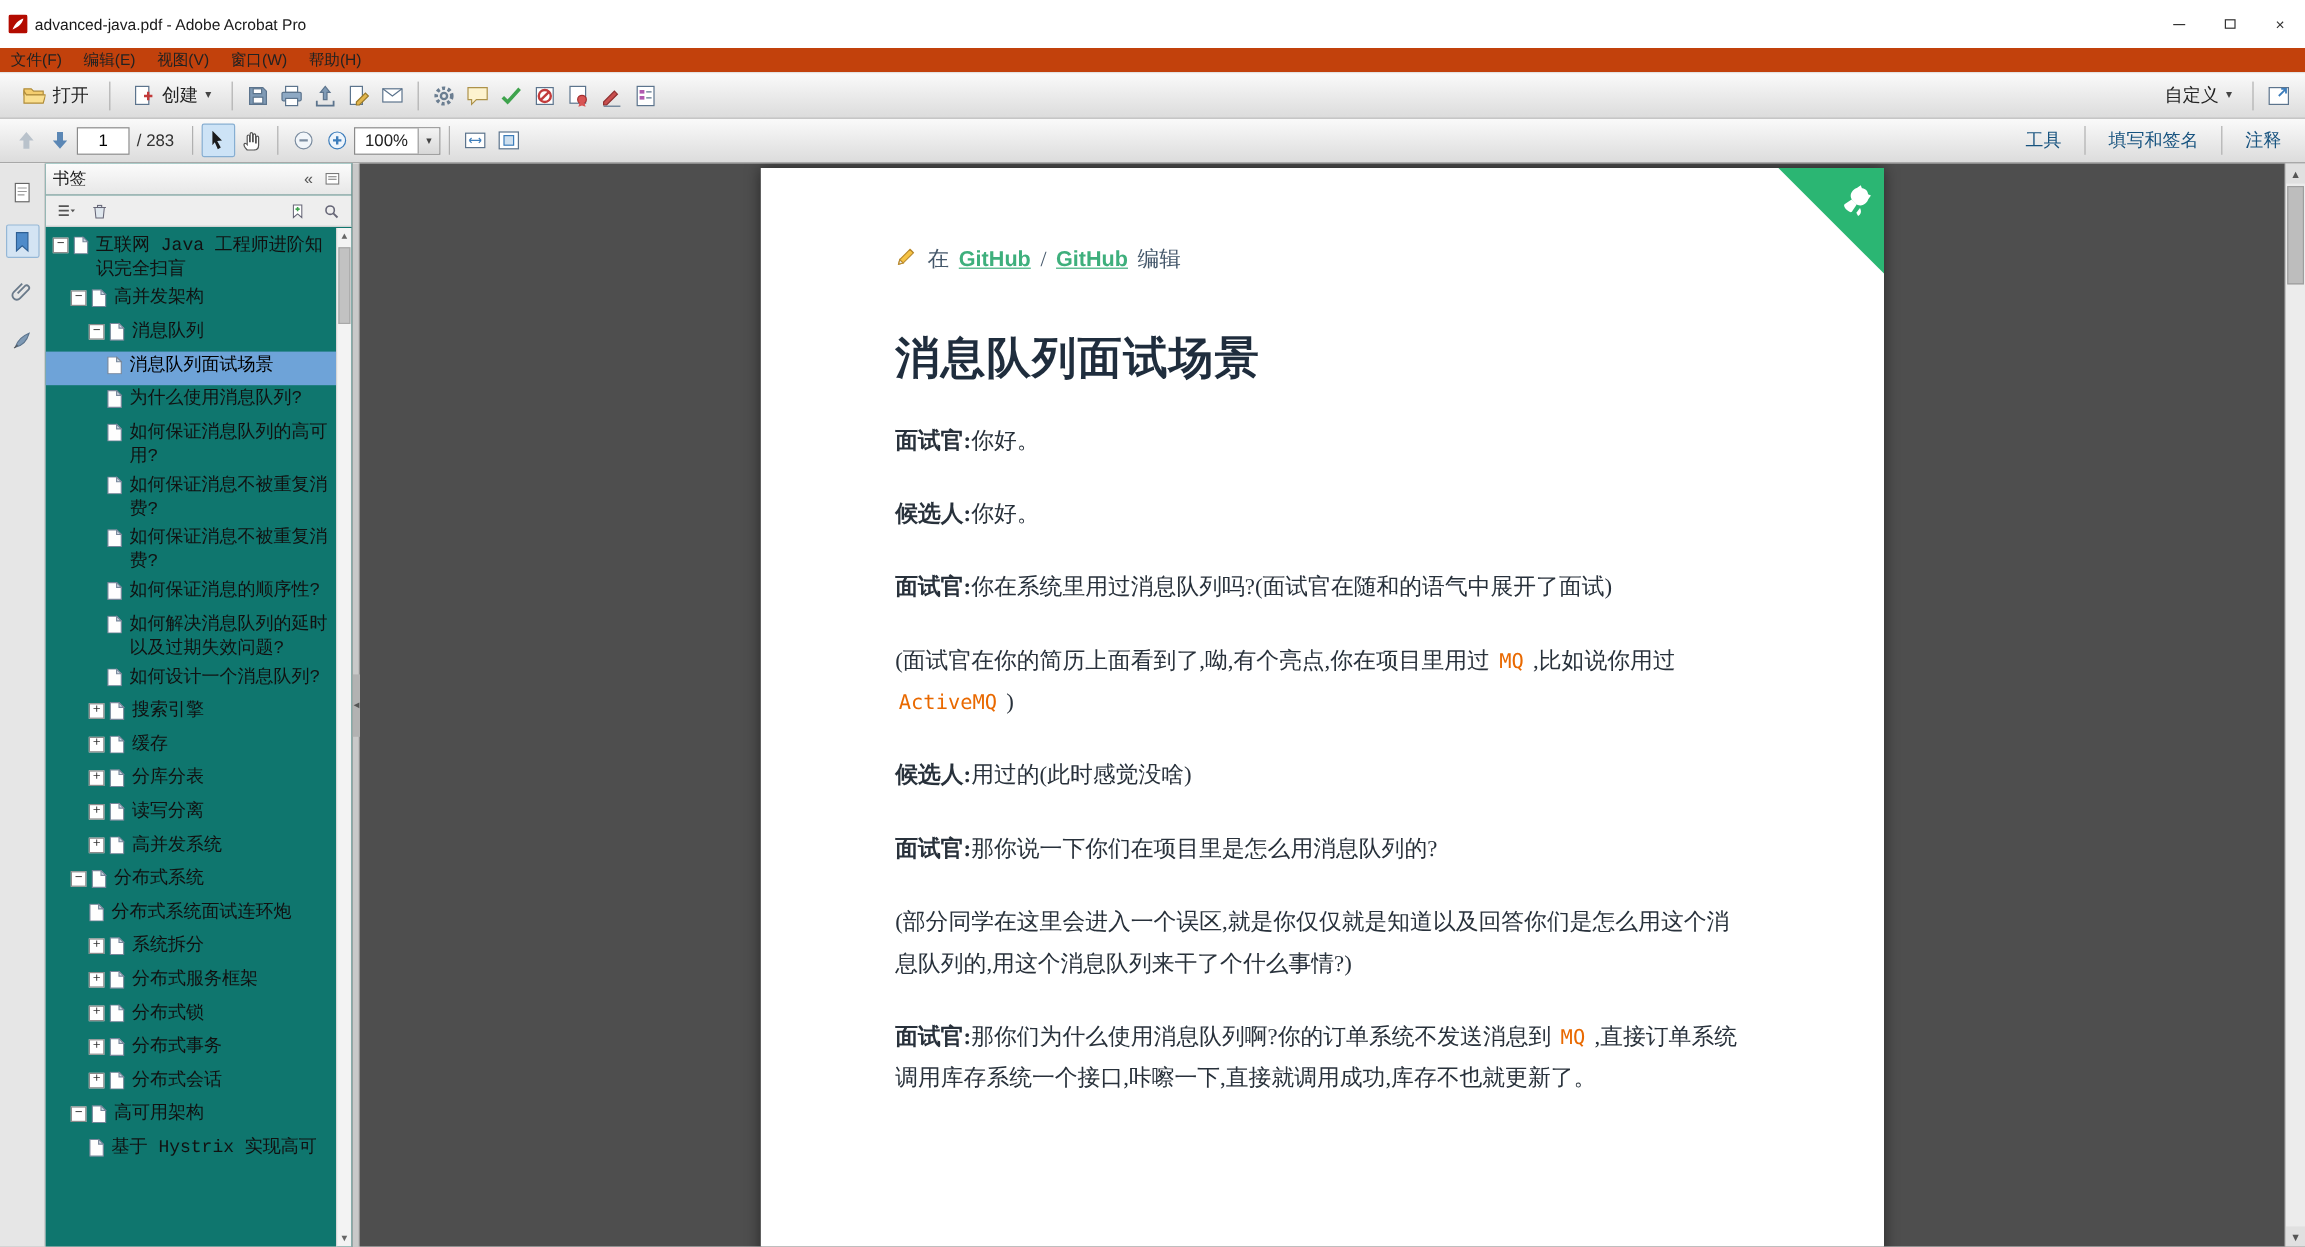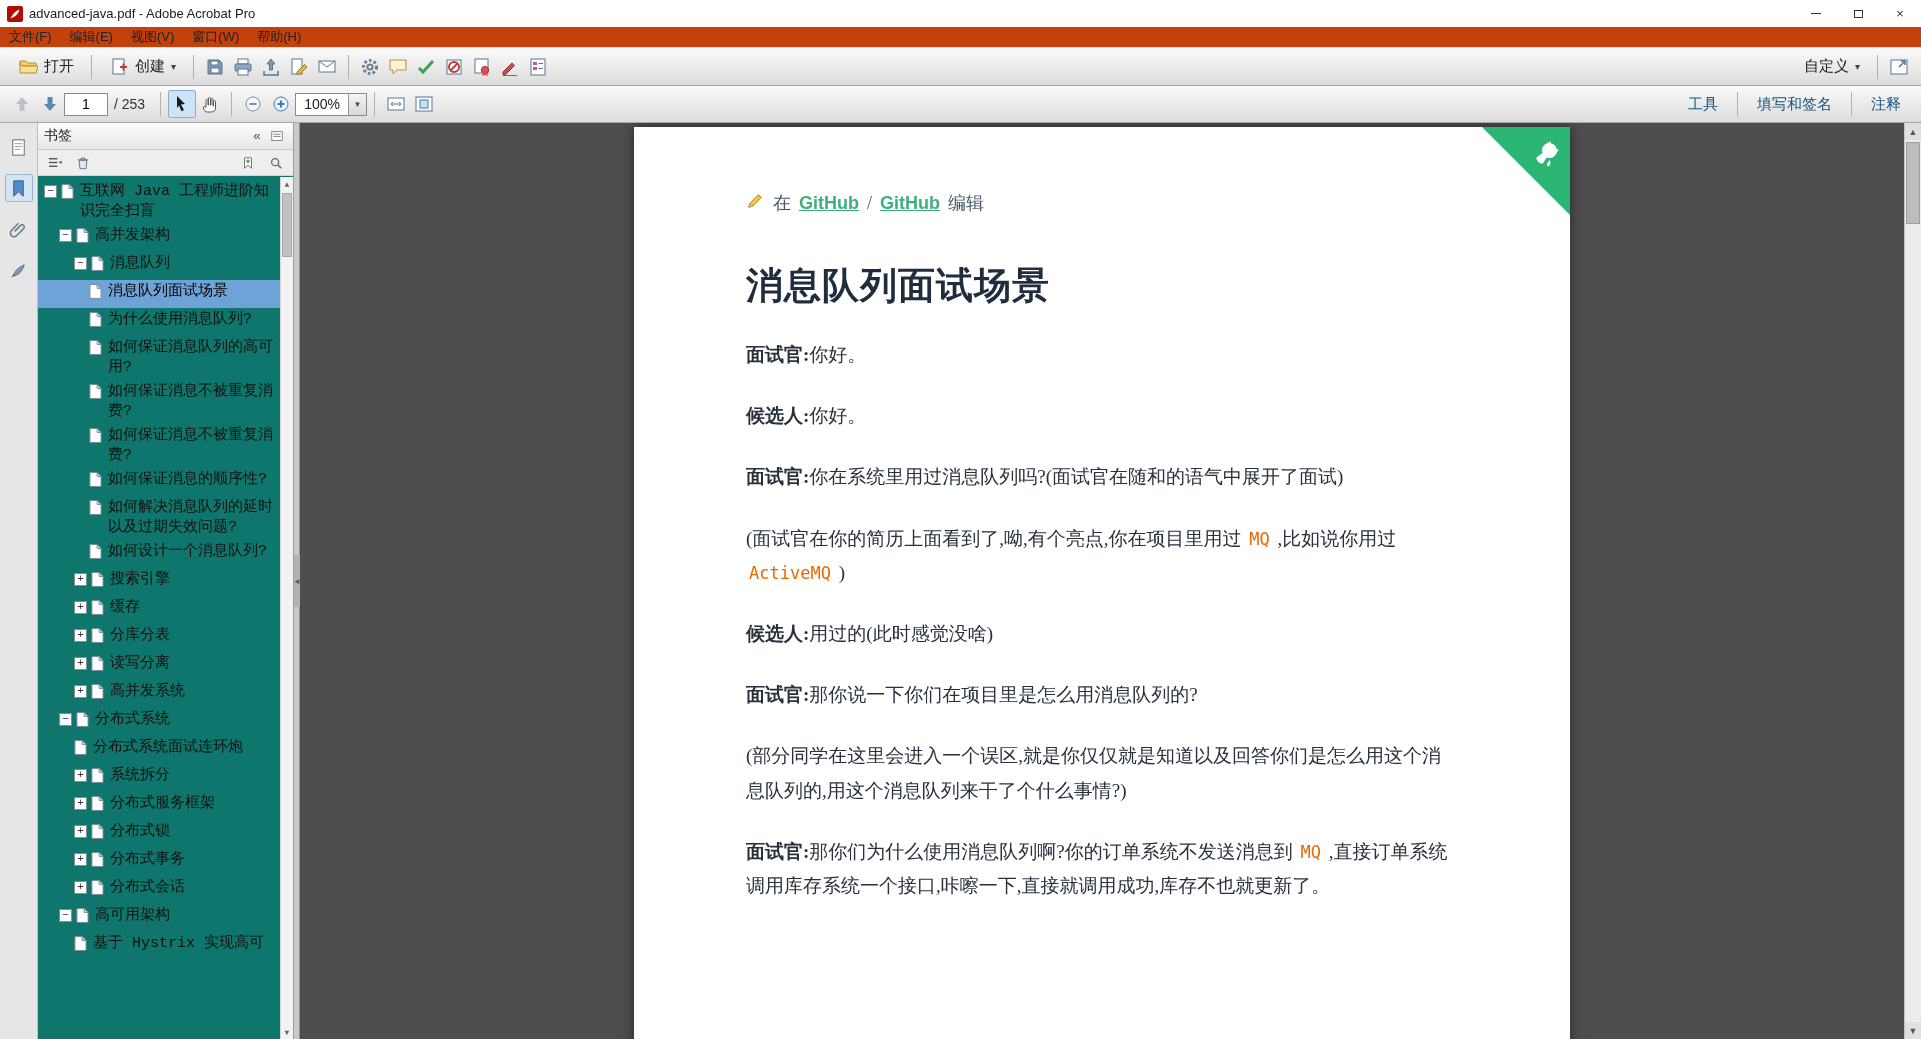--- a/index.html
+++ b/index.html
@@ -1,21 +1,21 @@
 <!DOCTYPE html>
 <html><head>
 <meta charset="utf-8">
 <style>
   * { margin:0; padding:0; box-sizing:border-box; }
   html,body { width:1921px; height:1039px; overflow:hidden; }
   body { font-family:"Liberation Sans","DejaVu Sans",sans-serif; font-size:14px; color:#222; background:#4e4e4e; }
   .app { width:1921px; height:1039px; display:flex; flex-direction:column; background:#fff; }
 
   
-  .titlebar { height:27px; background:#ffffff; display:flex; align-items:center; flex:0 0 auto; }
+  .titlebar { height:40px; background:#ffffff; display:flex; align-items:center; flex:0 0 auto; }
   .appicon { width:16px; height:16px; margin:0 6px 0 7px; flex:0 0 auto; }
   .win-title { font-size:13px; color:#1a1a1a; flex:1; white-space:nowrap; overflow:hidden; }
   .winbtn { width:42px; height:24px; display:flex; align-items:center; justify-content:center; color:#333; font-size:13px; }
   .glyph-min { width:10px; height:1px; background:#333; display:inline-block; }
   .glyph-max { width:9px; height:8px; border:1px solid #333; display:inline-block; }
 
   
   .menubar { height:21px; background:#c2410c; border-bottom:1px solid #e2e2e2; display:flex; align-items:center; font-size:13px; flex:0 0 auto; }
   .menu-item { padding:2px 9px; color:#222; cursor:default; }
 
@@ -240,21 +240,21 @@
       <svg viewBox="0 0 20 20">
           <path d="M10 3l6 7h-3.5v7h-5v-7H4z" fill="#b9c2cb"></path>
         </svg>
     </span>
     <span class="ticon">
       <svg viewBox="0 0 20 20">
           <path d="M10 17l-6-7h3.5V3h5v7H16z" fill="#5b87b5"></path>
         </svg>
     </span>
     <input class="page-input" value="1" style="">
-    <span class="page-total">/ 253</span>
+    <span class="page-total">/ 283</span>
     <span class="sep"></span>
     <span class="ticon tool-active">
       <svg viewBox="0 0 20 20">
           <path d="M5 2l8 8-4 .5 3 5.5-2.5 1.3L7 11.5 5 14z" fill="#1b1b1b"></path>
         </svg>
     </span>
     <span class="ticon">
       <svg viewBox="0 0 20 20">
           <path d="M6 18c-1.5-1.5-3-4-2.5-5s1.8-.3 2.5.5V6.5a1 1 0 0 1 2 0V11h.5V4.5a1 1 0 0 1 2 0V11h.5V5.5a1 1 0 0 1 2 0V12h.5V7.5a1 1 0 0 1 2 0V14c0 2.5-1.5 4-4 4z" fill="#fff" stroke="#555"></path>
         </svg>

